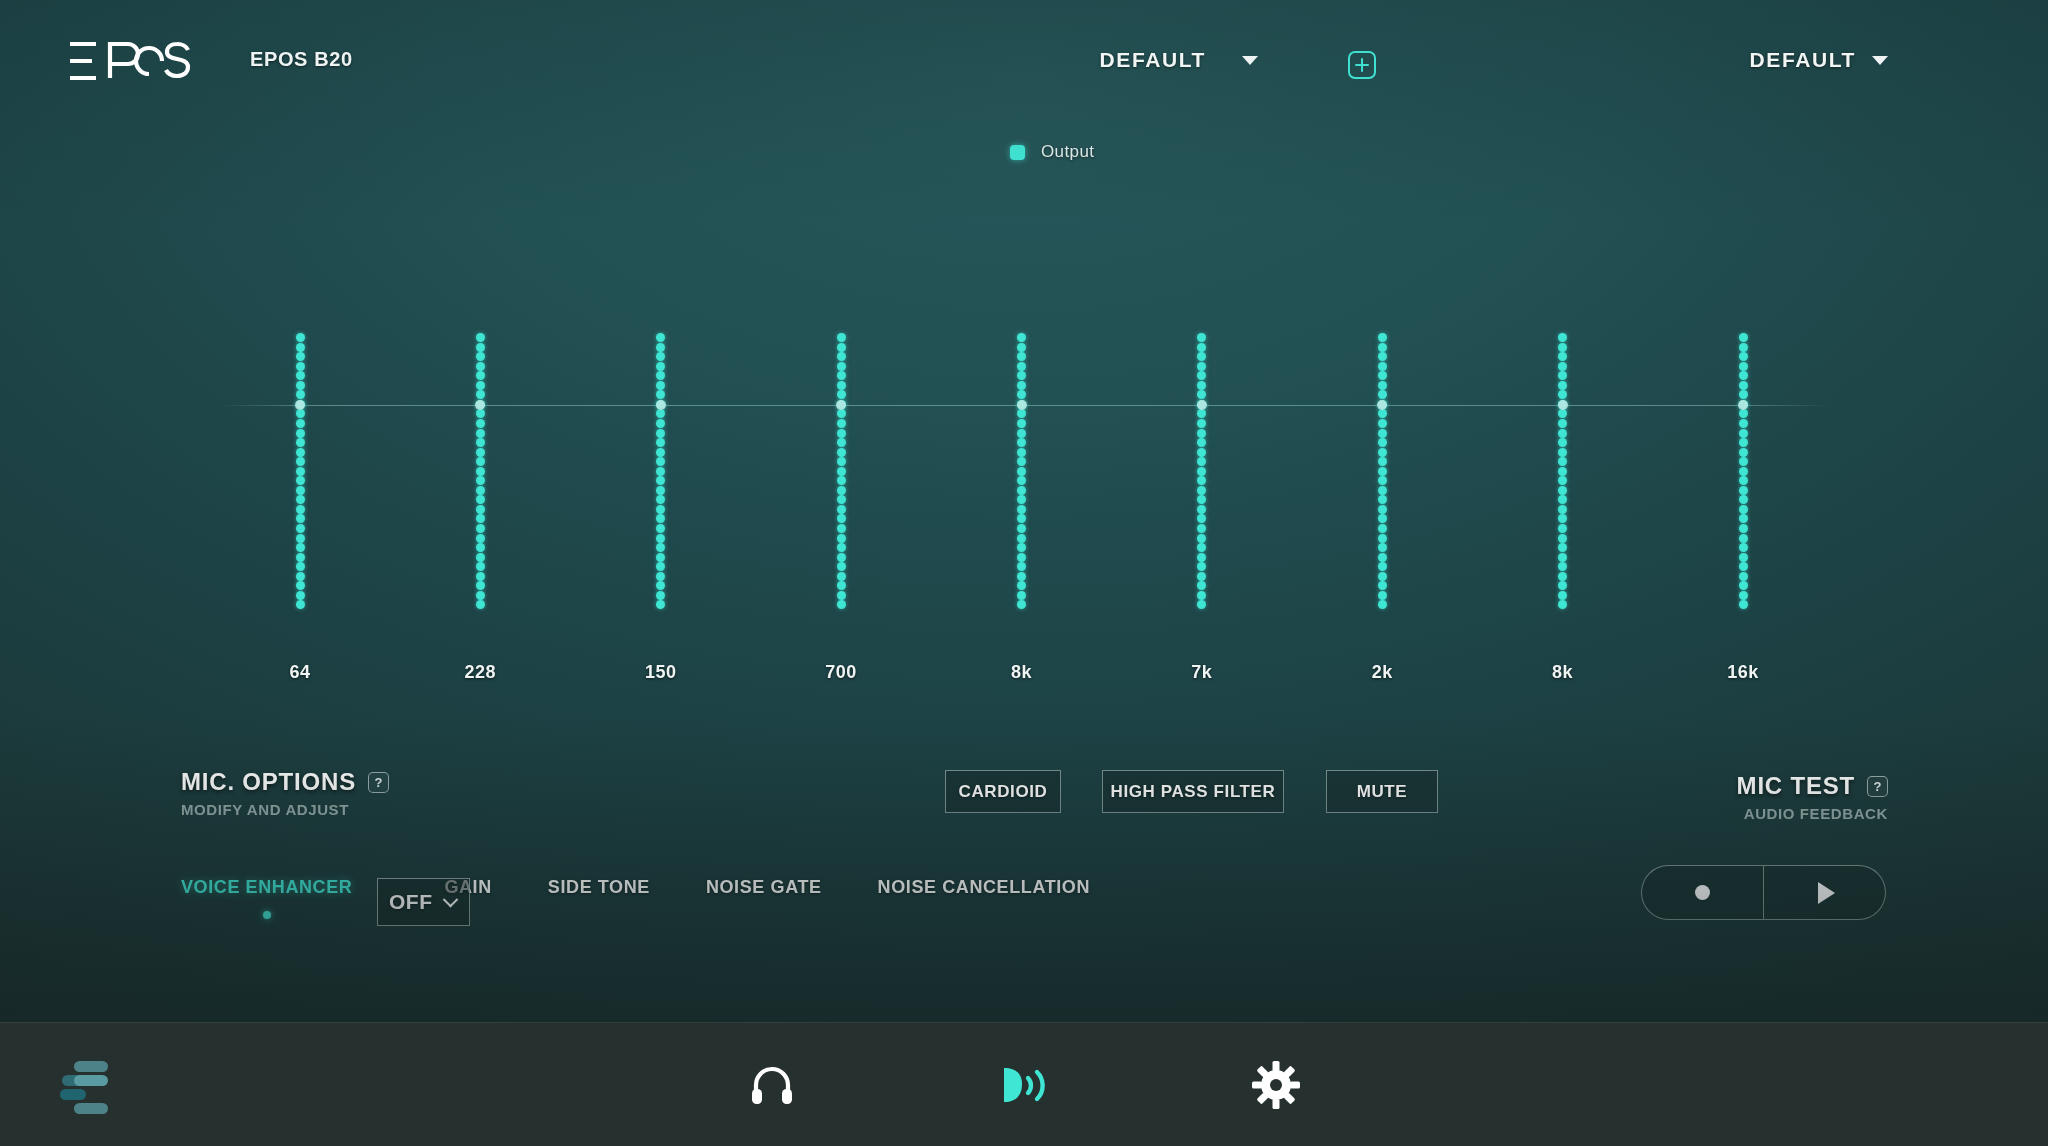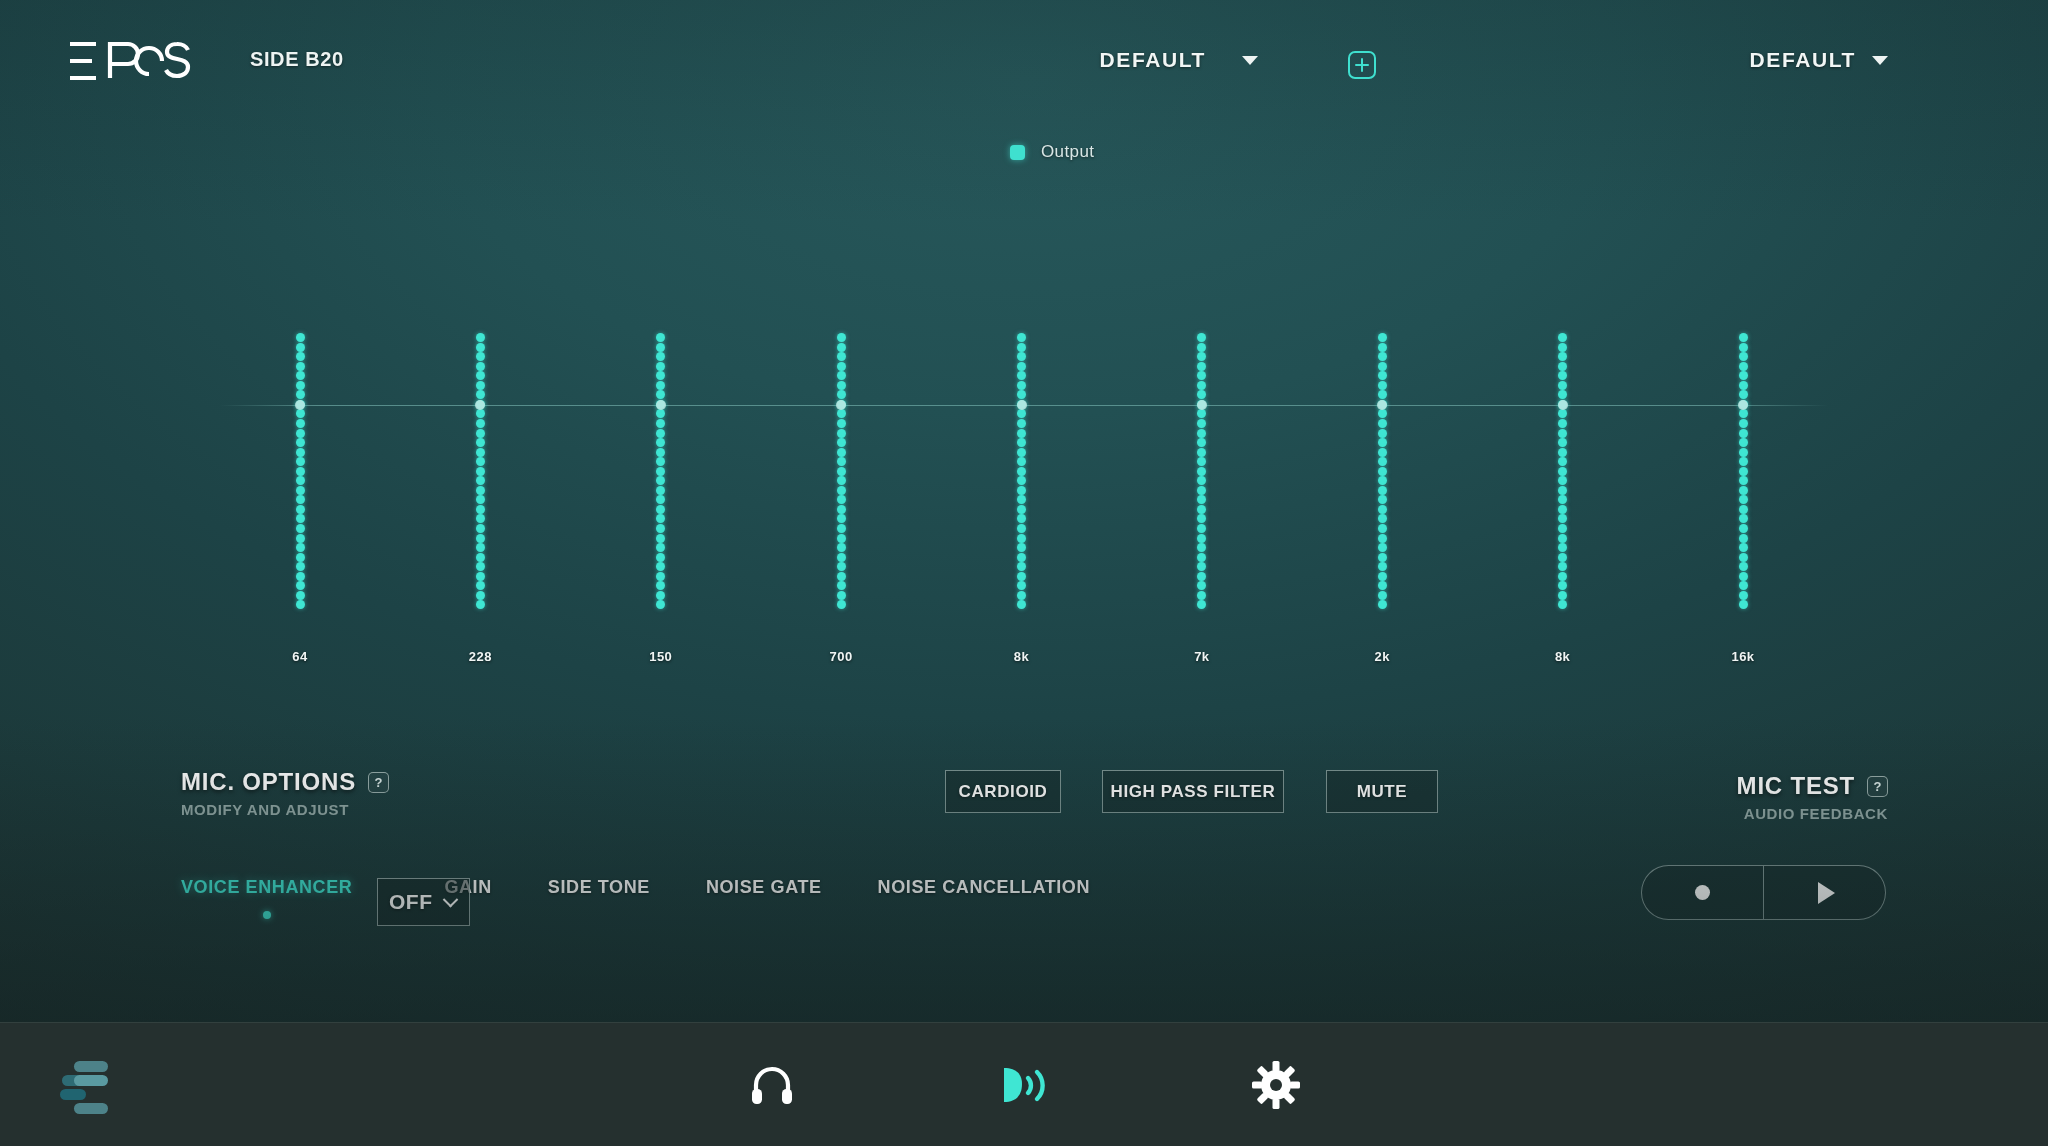--- a/index.html
+++ b/index.html
@@ -115,23 +115,23 @@
     width: 9px; height: 9px; margin-left: -4.5px;
     border-radius: 50%;
     background: #3fe6d3;
     box-shadow: 0 0 4px rgba(63,230,211,.55);
   }
   .eq-labels {
     position: absolute; left: 0; top: 345px;
     width: 2048px; height: 30px;
   }
   .eq-label {
-    position: absolute; top: 4px;
+    position: absolute; top: 17px;
     transform: translateX(-50%);
-    font-size: 13px; font-weight: bold; letter-spacing: .5px;
+    font-size: 18px; font-weight: bold; letter-spacing: .5px;
     color: #f0f5f4; text-shadow: 0 1px 3px rgba(0,0,0,.6);
     white-space: nowrap;
   }
 
   
   .section-head { position: absolute; }
   .section-title-row { display: flex; align-items: center; gap: 12px; }
   .section-title {
     font-size: 24px; font-weight: bold; letter-spacing: .8px;
     color: #ffffff; text-shadow: 0 2px 4px rgba(0,0,0,.6);
@@ -271,21 +271,21 @@
         <svg viewBox="0 0 126 46" width="126" height="46" aria-hidden="true">
           <g fill="none" stroke="#ffffff" stroke-width="4.2">
             <path d="M4 6 H30 M4 23 H26 M4 40 H30"></path>
             <path d="M44 40 V6 H62 a10 10 0 0 1 0 20 H44"></path>
             <path d="M96 23 a13 13 0 1 0 -13 13"></path>
             <path d="M122 12 a11 9 0 0 0 -11 -6 c-7 0 -10 4 -10 8 c0 10 21 4 21 15 c0 5 -4 9 -11 9 a12 9 0 0 1 -11 -6"></path>
           </g>
         </svg>
       </div>
 
-      <div class="brand-device">SIDE B20</div>
+      <div class="brand-device">EPOS B20</div>
 
       <div class="hdr-right">
 
         <div class="dropdown" id="preset-dropdown">
           <span class="dd-label">DEFAULT</span>
           <span class="caret"></span>
         </div>
 
         <div class="plus-btn">
           <span class="hbar"></span>

